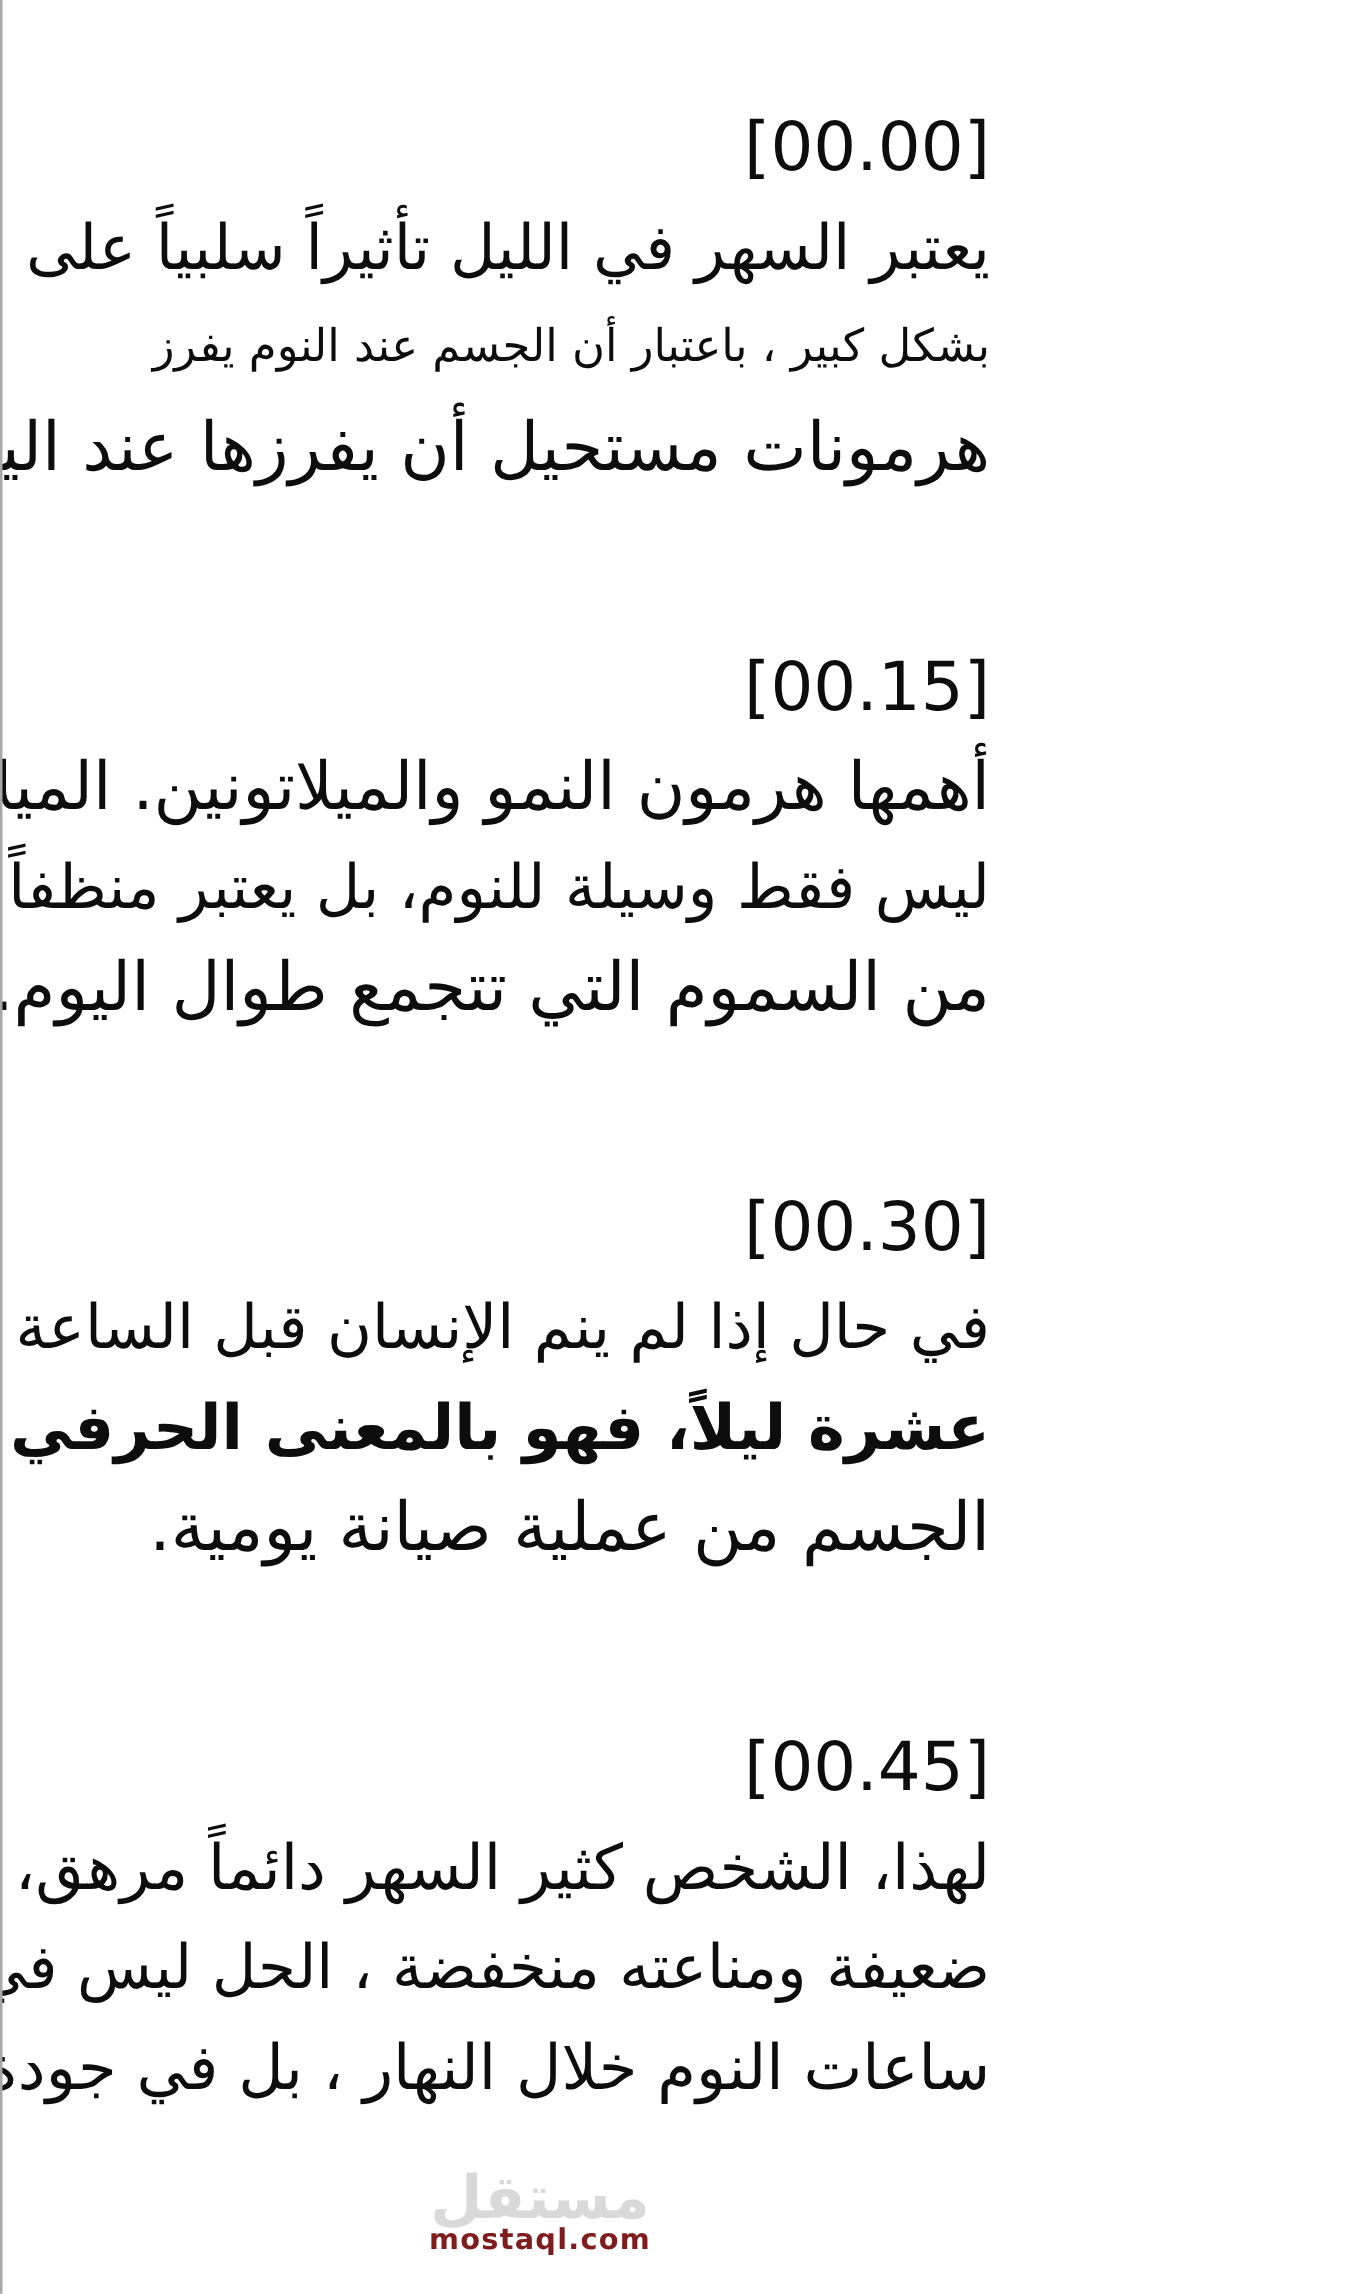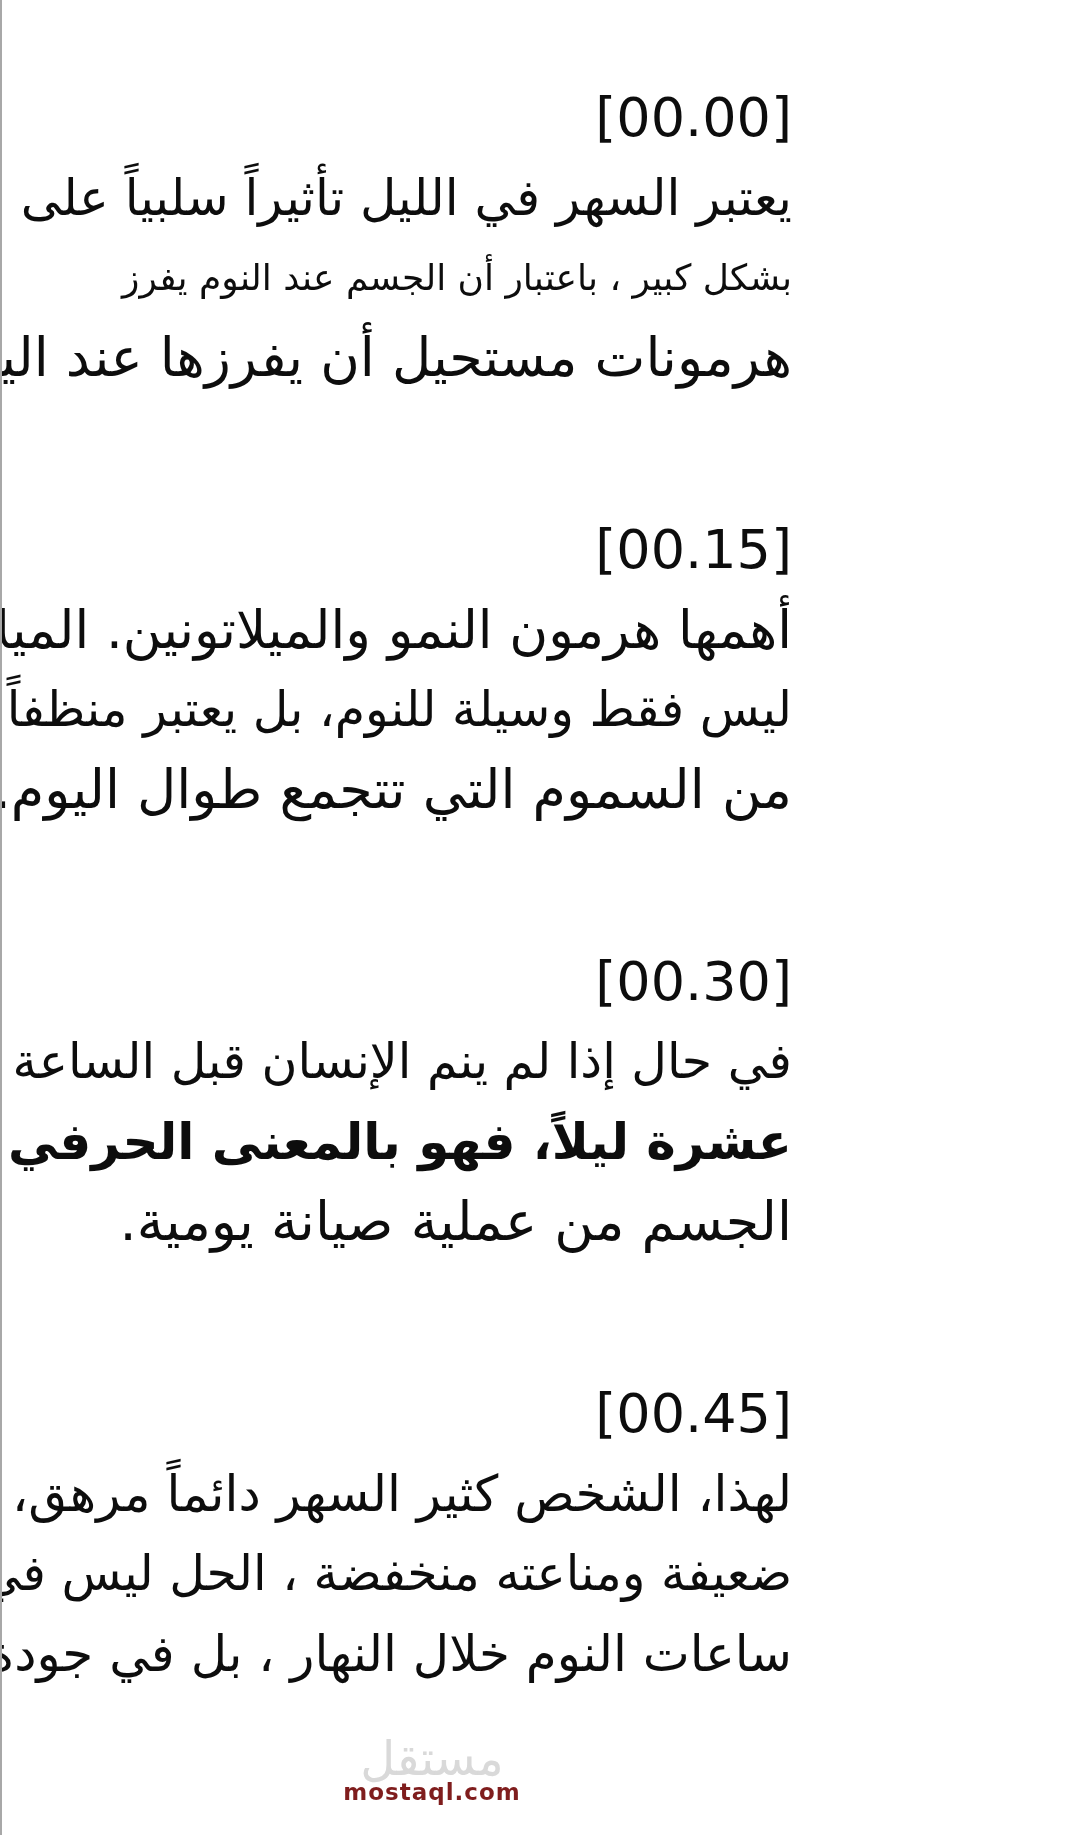--- a/index.html
+++ b/index.html
@@ -49,21 +49,21 @@
     top: 1736px;
     left: 50%;
     transform: translateX(-50%);
     text-align: center;
     user-select: none;
     pointer-events: none;
   }
   .watermark-logo {
     font-size: 48px;
     line-height: 44px;
-    font-weight: normal;
+    font-weight: bold;
     color: #d9d9d9;
     direction: rtl;
   }
   .watermark-site {
     font-size: 23px;
     line-height: 24px;
     font-weight: bold;
     letter-spacing: 1px;
     color: #7f1d1d;
   }

